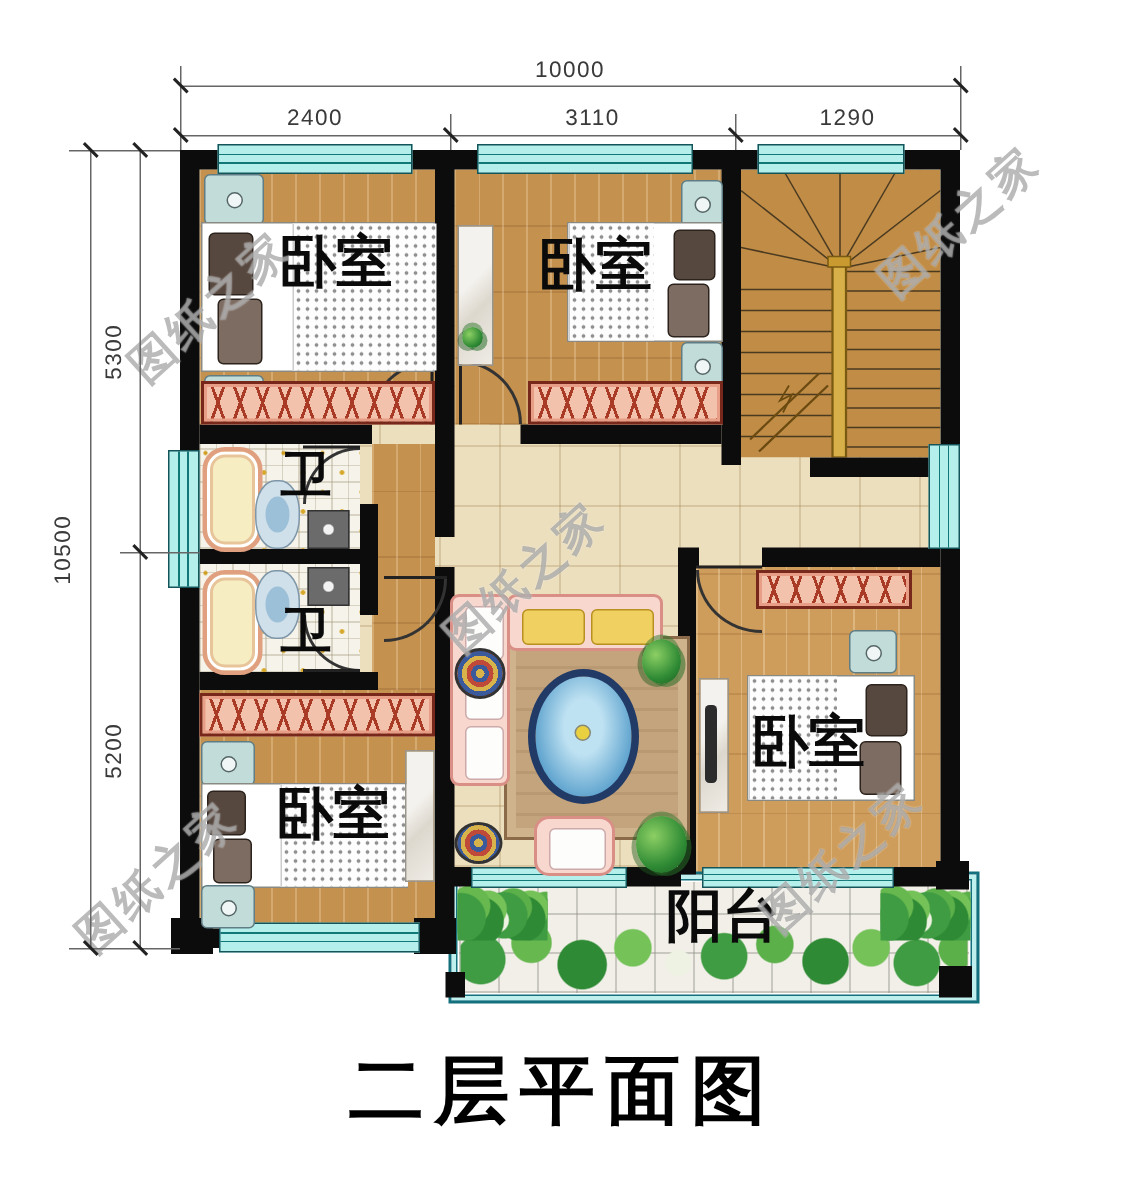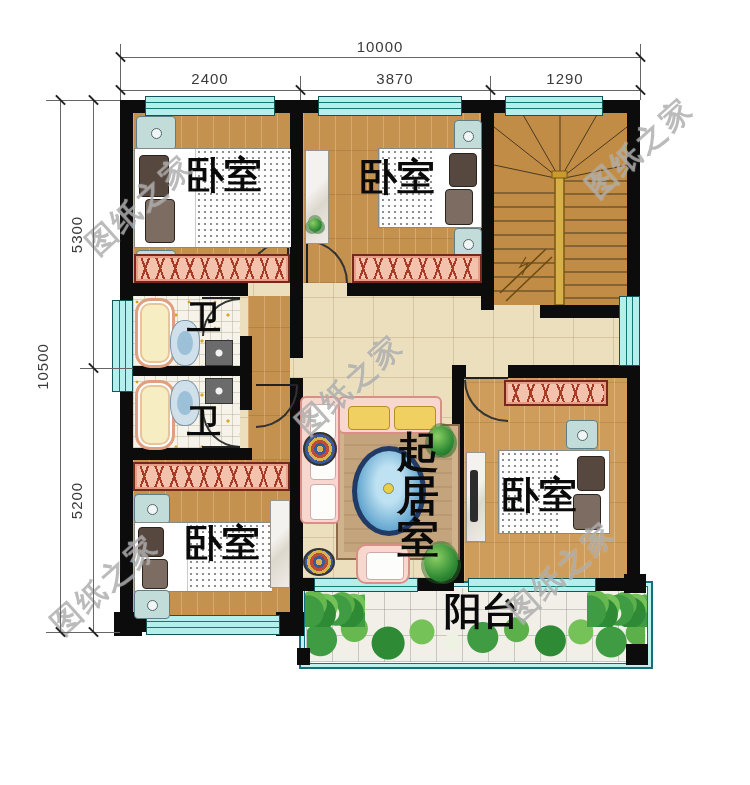--- a/index.html
+++ b/index.html
@@ -283,21 +283,20 @@
   </div>
   <div class="rmat" style="left:303px;top:432px;width:30px;height:30px;"></div>
   <div class="rmat" style="left:303px;top:548px;width:28px;height:24px;"></div>
   <div class="plant" style="left:428px;top:426px;width:26px;height:30px;"></div>
   <div class="plant" style="left:424px;top:544px;width:34px;height:38px;"></div>
 
   <div class="rlabel" style="left:176px;top:156px;width:96px;font-size:38px;">卧室</div>
   <div class="rlabel" style="left:352px;top:158px;width:90px;font-size:38px;">卧室</div>
   <div class="rlabel" style="left:184px;top:300px;width:40px;font-size:34px;">卫</div>
   <div class="rlabel" style="left:184px;top:404px;width:40px;font-size:34px;">卫</div>
-  <div class="rlabel vlabel" style="left:396px;top:430px;width:44px;font-size:42px;line-height:1.04;">起居室</div>
   <div class="rlabel" style="left:176px;top:524px;width:92px;font-size:38px;">卧室</div>
   <div class="rlabel" style="left:492px;top:476px;width:94px;font-size:38px;">卧室</div>
   <div class="rlabel" style="left:432px;top:592px;width:100px;font-size:38px;">阳台</div>
 
   <div class="watermark" style="left:140px;top:205px;">图纸之家</div>
   <div class="watermark" style="left:640px;top:148px;">图纸之家</div>
   <div class="watermark" style="left:350px;top:385px;">图纸之家</div>
   <div class="watermark" style="left:105px;top:585px;">图纸之家</div>
   <div class="watermark" style="left:562px;top:572px;">图纸之家</div>
 
@@ -308,30 +307,31 @@
   <div class="dimh" style="left:120px;top:57px;width:520px;"></div>
   <div class="tick" style="left:114px;top:56px;"></div>
   <div class="tick" style="left:634px;top:56px;"></div>
   <div class="dimh" style="left:120px;top:90px;width:520px;"></div>
   <div class="tick" style="left:114px;top:89px;"></div>
   <div class="tick" style="left:294px;top:89px;"></div>
   <div class="tick" style="left:484px;top:89px;"></div>
   <div class="tick" style="left:634px;top:89px;"></div>
   <div class="dimtext" style="left:330px;top:38px;width:100px;">10000</div>
   <div class="dimtext" style="left:160px;top:70px;width:100px;">2400</div>
-  <div class="dimtext" style="left:345px;top:70px;width:100px;">3870</div>
+  <div class="dimtext" style="left:345px;top:70px;width:100px;">3110</div>
   <div class="dimtext" style="left:515px;top:70px;width:100px;">1290</div>
 
   <div class="dimh" style="left:46px;top:100px;width:74px;"></div>
   <div class="dimh" style="left:80px;top:368px;width:53px;"></div>
   <div class="dimh" style="left:46px;top:632px;width:74px;"></div>
   <div class="dimv" style="left:60px;top:100px;height:532px;"></div>
   <div class="tick" style="left:54px;top:99px;"></div>
   <div class="tick" style="left:54px;top:631px;"></div>
   <div class="dimv" style="left:93px;top:100px;height:532px;"></div>
   <div class="tick" style="left:87px;top:99px;"></div>
   <div class="tick" style="left:87px;top:367px;"></div>
   <div class="tick" style="left:87px;top:631px;"></div>
   <div class="dimtext dimtextv" style="left:-8px;top:358px;width:100px;">10500</div>
   <div class="dimtext dimtextv" style="left:26px;top:226px;width:100px;">5300</div>
   <div class="dimtext dimtextv" style="left:26px;top:492px;width:100px;">5200</div>
 
+  <div id="title" style="top:694px;">二层平面图</div>
 </div>
 
 </body></html>

